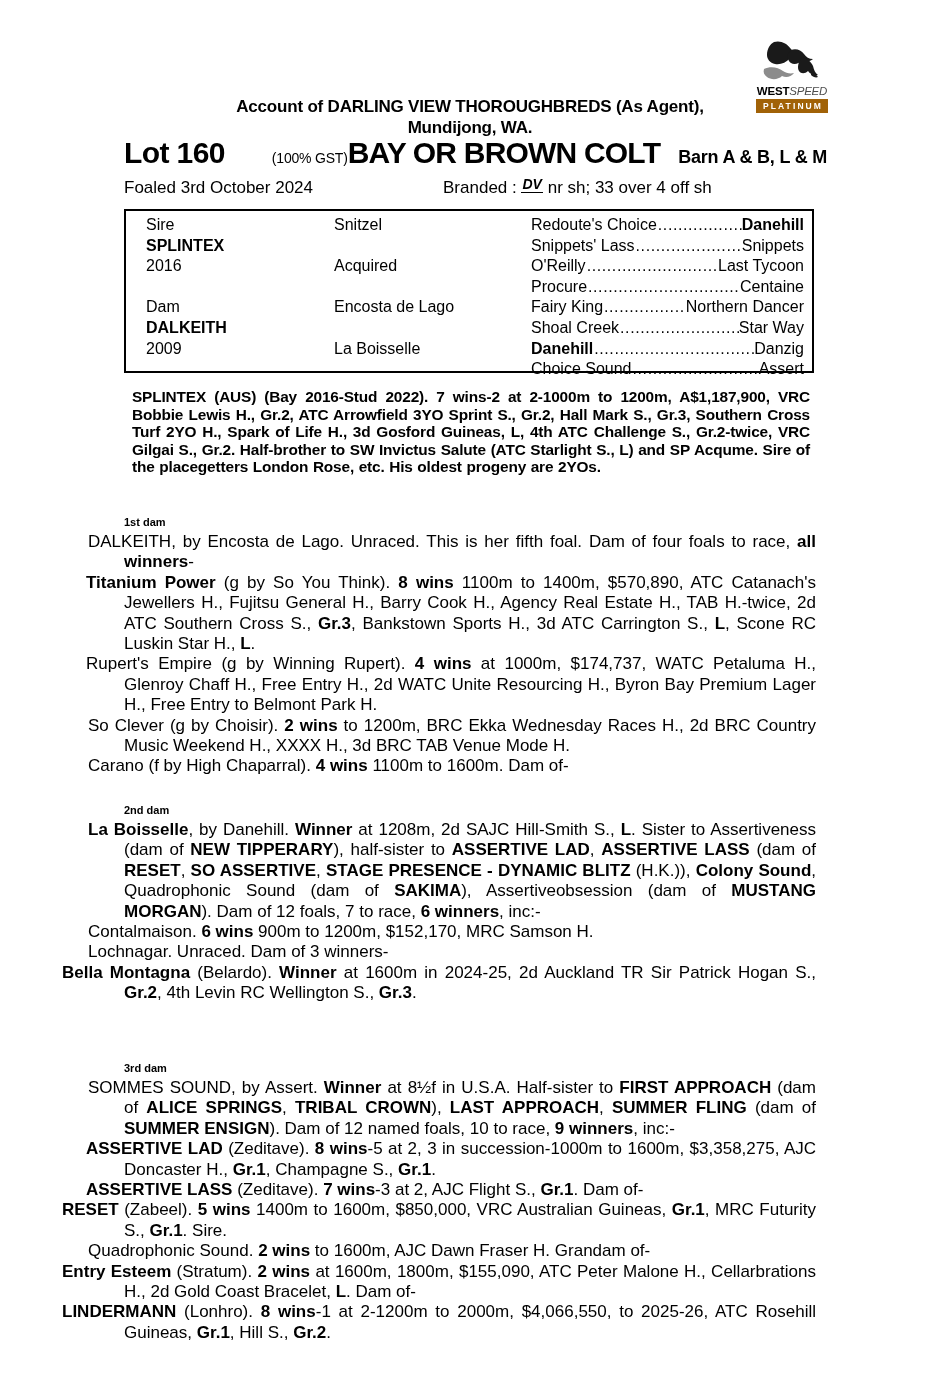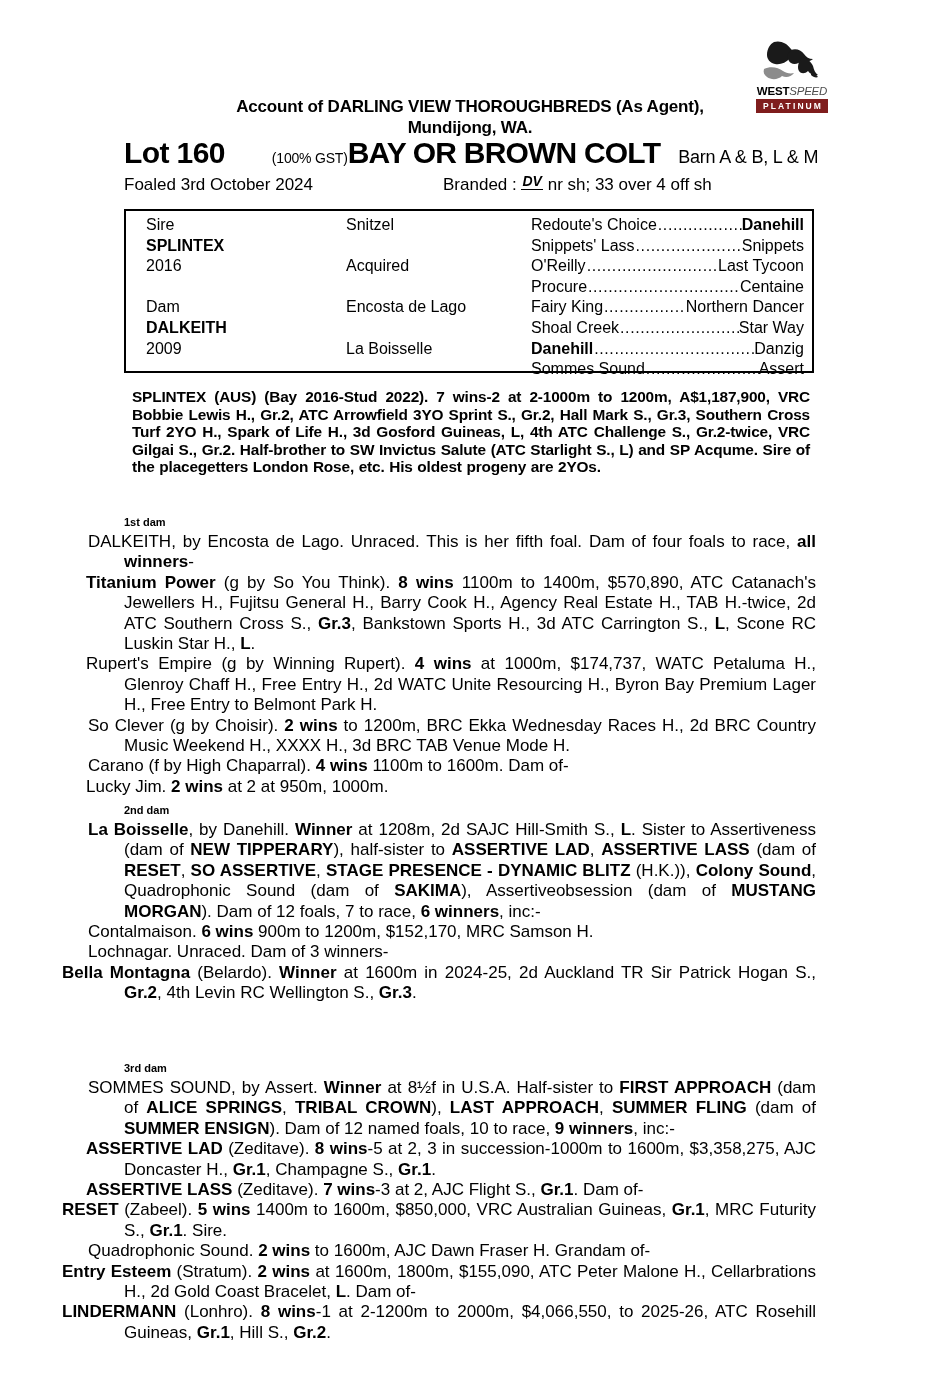--- a/index.html
+++ b/index.html
@@ -39,21 +39,21 @@
   .logo-word {
     font-size: 11.5px;
     letter-spacing: -0.2px;
     line-height: 12px;
     margin-top: 1px;
     white-space: nowrap;
   }
   .logo-word .w1 { font-weight: bold; }
   .logo-word .w2 { font-style: italic; font-weight: normal; color: #4d4d4d;}
   .logo-plat {
-    background: #7f1d1d;
+    background: #a16207;
     color: #ffffff;
     font-size: 8.5px;
     font-weight: bold;
     letter-spacing: 2.1px;
     padding: 2px 0 2px 2px;
     margin-top: 2px;
     line-height: 10px;
   }
 
   
@@ -90,33 +90,33 @@
     letter-spacing: -0.2px;
     margin-left: 47px;
   }
   .colour-sex {
     font-size: 30px;
     font-weight: bold;
     letter-spacing: -0.8px;
   }
   .barn {
     font-size: 18px;
-    font-weight: normal;
+    font-weight: bold;
     letter-spacing: -0.2px;
     margin-left: 18px;
   }
 
   
   .sub-row {
     position: absolute;
     left: 124px;
     top: 174px;
     width: 692px;
     font-size: 17px;
-    line-height: 21px;
+    line-height: 28px;
     white-space: nowrap;
   }
   .sub-row .foaled { display: inline-block; }
   .sub-row .branded {
     display: inline-block;
     margin-left: 130px;
   }
   .brand-mark {
     font-style: italic;
     font-weight: bold;
@@ -151,21 +151,21 @@
     white-space: nowrap;
     position: relative;
   }
   .c1 {
     position: absolute;
     left: 0;
     width: 190px;
   }
   .c2 {
     position: absolute;
-    left: 200px;
+    left: 188px;
     width: 180px;
   }
   .c3 {
     position: absolute;
     left: 385px;
     right: 2px;
     display: flex;
     align-items: flex-start;
     overflow: hidden;
   }
@@ -312,39 +312,38 @@
           <div class="c3">
             <span class="lead b">Danehill</span>
             <span class="dots">..........................................................................................</span>
             <span class="tail">Danzig</span>
           </div>
         </div>
         <div class="ped-row">
           <div class="c1"></div>
           <div class="c2"></div>
           <div class="c3">
-            <span class="lead">Sommes Sound</span>
+            <span class="lead">Choice Sound</span>
             <span class="dots">..........................................................................................</span>
             <span class="tail">Assert</span>
           </div>
         </div>
       </div>
   </div>
 
   <div class="blurb">SPLINTEX (AUS) (Bay 2016-Stud 2022). 7 wins-2 at 2-1000m to 1200m, A$1,187,900, VRC Bobbie Lewis H., Gr.2, ATC Arrowfield 3YO Sprint S., Gr.2, Hall Mark S., Gr.3, Southern Cross Turf 2YO H., Spark of Life H., 3d Gosford Guineas, L, 4th ATC Challenge S., Gr.2-twice, VRC Gilgai S., Gr.2. Half-brother to SW Invictus Salute (ATC Starlight S., L) and SP Acqume. Sire of the placegetters London Rose, etc. His oldest progeny are 2YOs.</div>
 
   <div id="dam-sections">
       <div class="sec-head" style="top: 512px;">1st dam</div>
       <div class="sec-body" style="top: 532px;">
         <p class="hang1">DALKEITH, by Encosta de Lago. Unraced. This is her fifth foal. Dam of four foals to race, <b>all winners</b>-</p>
         <p class="hang2"><b>Titanium Power</b> (g by So You Think). <b>8 wins</b> 1100m to 1400m, $570,890, ATC Catanach's Jewellers H., Fujitsu General H., Barry Cook H., Agency Real Estate H., TAB H.-twice, 2d ATC Southern Cross S., <b>Gr.3</b>, Bankstown Sports H., 3d ATC Carrington S., <b>L</b>, Scone RC Luskin Star H., <b>L</b>.</p>
         <p class="hang2">Rupert's Empire (g by Winning Rupert). <b>4 wins</b> at 1000m, $174,737, WATC Petaluma H., Glenroy Chaff H., Free Entry H., 2d WATC Unite Resourcing H., Byron Bay Premium Lager H., Free Entry to Belmont Park H.</p>
         <p class="hang1">So Clever (g by Choisir). <b>2 wins</b> to 1200m, BRC Ekka Wednesday Races H., 2d BRC Country Music Weekend H., XXXX H., 3d BRC TAB Venue Mode H.</p>
         <p class="hang1">Carano (f by High Chaparral). <b>4 wins</b> 1100m to 1600m. Dam of-</p>
-        <p class="hang2">Lucky Jim. <b>2 wins</b> at 2 at 950m, 1000m.</p>
       </div>
       <div class="sec-head" style="top: 800px;">2nd dam</div>
       <div class="sec-body" style="top: 820px;">
         <p class="hang1"><b>La Boisselle</b>, by Danehill. <b>Winner</b> at 1208m, 2d SAJC Hill-Smith S., <b>L</b>. Sister to Assertiveness (dam of <b>NEW TIPPERARY</b>), half-sister to <b>ASSERTIVE LAD</b>, <b>ASSERTIVE LASS</b> (dam of <b>RESET</b>, <b>SO ASSERTIVE</b>, <b>STAGE PRESENCE - DYNAMIC BLITZ</b> (H.K.)), <b>Colony Sound</b>, Quadrophonic Sound (dam of <b>SAKIMA</b>), Assertiveobsession (dam of <b>MUSTANG MORGAN</b>). Dam of 12 foals, 7 to race, <b>6 winners</b>, inc:-</p>
         <p class="hang1">Contalmaison. <b>6 wins</b> 900m to 1200m, $152,170, MRC Samson H.</p>
         <p class="hang1">Lochnagar. Unraced. Dam of 3 winners-</p>
         <p class="hang3"><b>Bella Montagna</b> (Belardo). <b>Winner</b> at 1600m in 2024-25, 2d Auckland TR Sir Patrick Hogan S., <b>Gr.2</b>, 4th Levin RC Wellington S., <b>Gr.3</b>.</p>
       </div>
       <div class="sec-head" style="top: 1058px;">3rd dam</div>
       <div class="sec-body" style="top: 1078px;">

